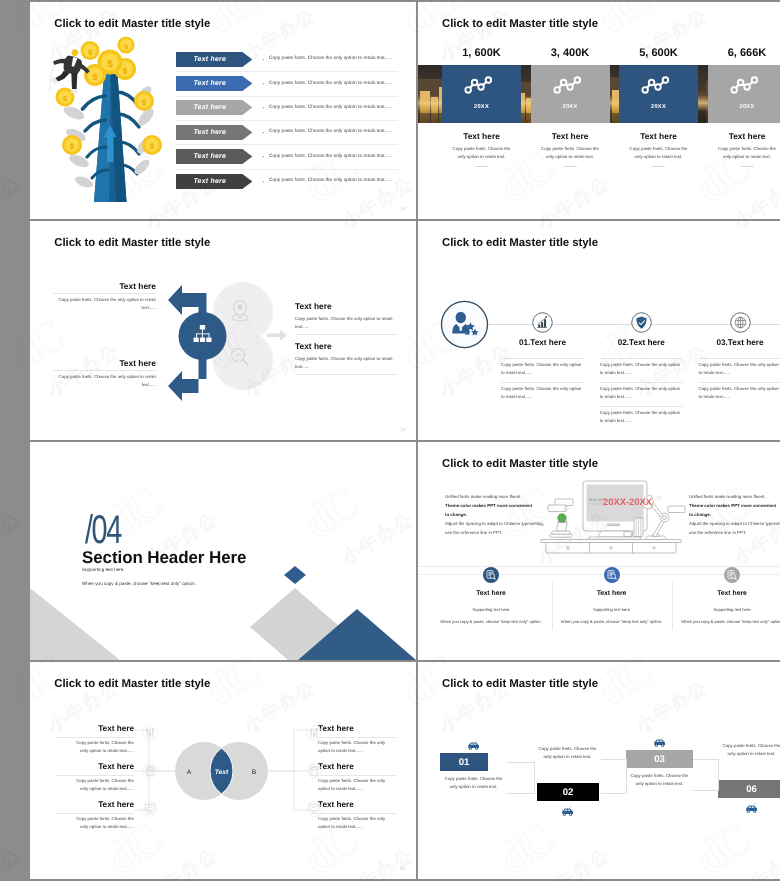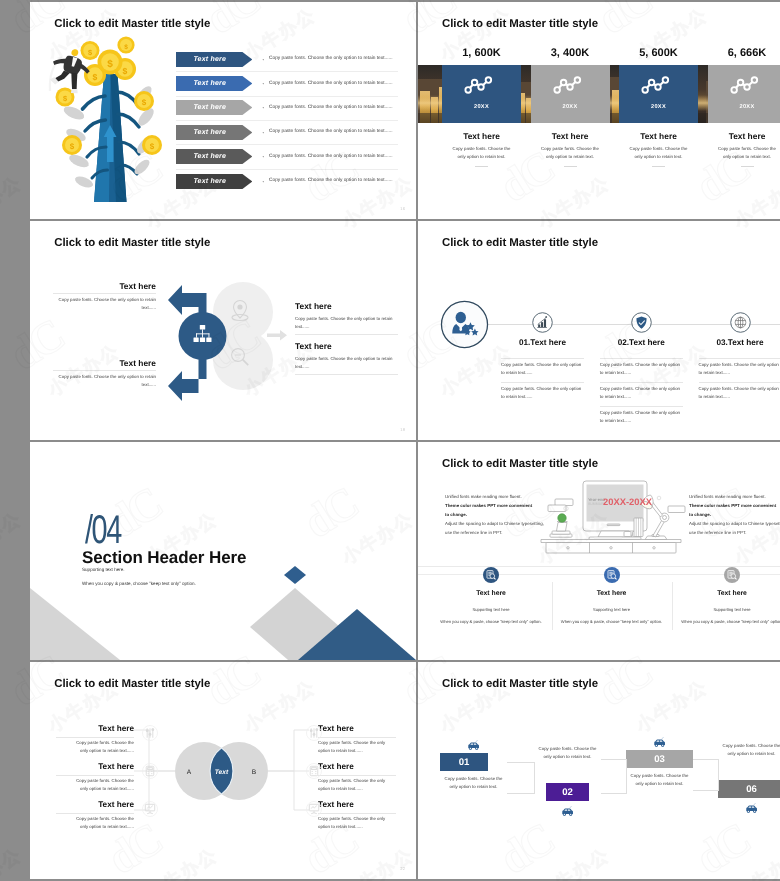--- a/index.html
+++ b/index.html
@@ -691,21 +691,21 @@
           <g fill="#f7fafd">
             <path d="M4.5 3.8 L6.6 3.8 L6.6 5.1 L3.6 5.1 Z"></path>
             <path d="M7.4 3.8 L9.3 3.8 L10.3 5.1 L7.4 5.1 Z"></path>
             <circle cx="3.6" cy="9.2" r="0.75"></circle>
             <circle cx="10.4" cy="9.2" r="0.75"></circle>
           </g>
           <g stroke="#7b9dc2" stroke-width="0.6" fill="none">
             <path d="M9.2 2.3 C9.8 1.2 10.9 1.4 11.2 0.4"></path>
           </g>
         </svg>
-        <div class="s8-box" style="left:128px;top:121px;width:43px;background:#4c1d95">
+        <div class="s8-box" style="left:119px;top:121px;width:62px;background:#000000">
           <div class="s8-num">02</div>
         </div>
         <div class="s8-b" style="left:107px;top:83px;width:85px">Copy paste fonts. Choose the<br>only option to retain text.</div>
         <svg class="s8-ic" viewBox="0 0 15 13" style="left:142.5px;top:143.5px">
           <g fill="#2e5f92">
             <path d="M1.3 8.6 L1.3 6 C1.3 5.4 1.7 5 2.3 4.9 L3.4 3.4 C3.7 3 4.1 2.8 4.6 2.8 L9.4 2.8 C9.9 2.8 10.3 3 10.6 3.4 L11.7 4.9 C12.4 5 12.9 5.5 12.9 6.2 L12.9 8.6 Z"></path>
             <ellipse cx="3.6" cy="9.2" rx="1.7" ry="1.6"></ellipse>
             <ellipse cx="10.4" cy="9.2" rx="1.7" ry="1.6"></ellipse>
           </g>
           <g fill="#f7fafd">

